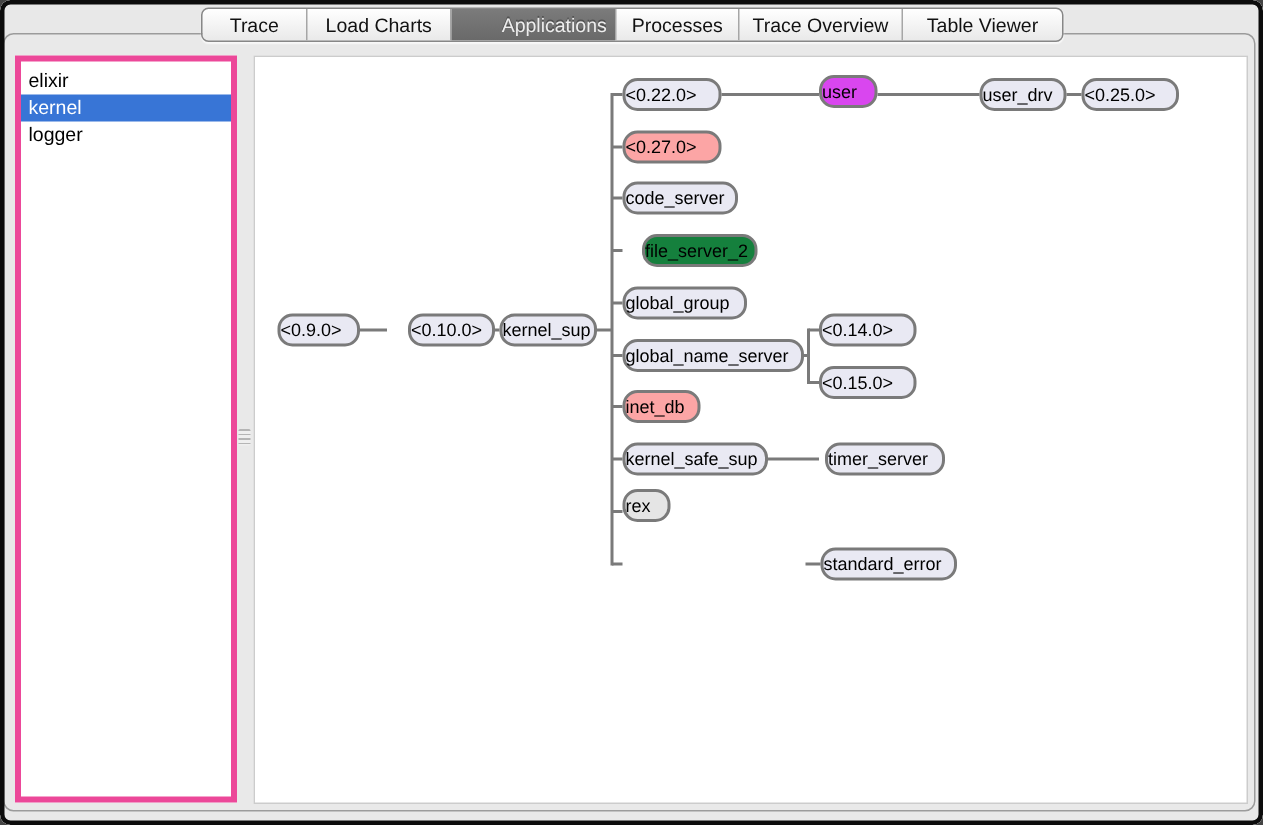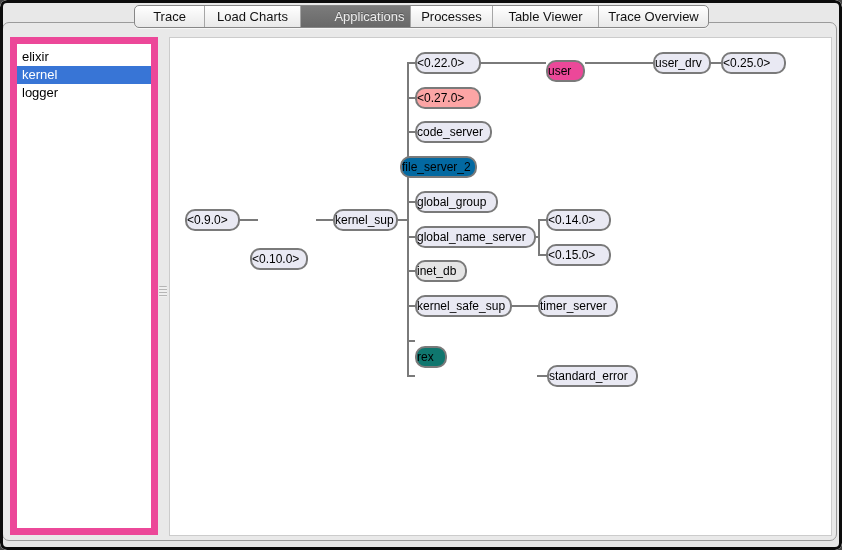--- a/index.html
+++ b/index.html
@@ -32,21 +32,21 @@
     border-right: 1px solid #a6a6a6;
   }
   .tab:last-child { border-right: none; }
   .tab.selected {
     background: linear-gradient(#7b7b7b, #696969);
     color: #ededed; text-shadow: 0 -1px 0 rgba(0,0,0,0.3); padding-left: 28px;
   }
   
   .sidebar {
     position: absolute; left: 10px; top: 37px; width: 148px; height: 498px;
-    background: #ffffff; border: 7px solid #ec4899; padding-top: 4px;
+    background: #ffffff; border: 4px solid #ec4899; padding-top: 4px;
     z-index: 2;
   }
   .side-item {
     height: 18px; line-height: 18px; font-size: 13px;
     padding-left: 5px; color: #000; cursor: default;
     white-space: nowrap; overflow: hidden;
   }
   .side-item.selected { color: #fff; }
   .grip {
     position: absolute; left: 159px; top: 286px; width: 8px; height: 11px;
@@ -72,22 +72,22 @@
 </head>
 <body>
 
 <div class="stage">
   <div class="panel-outline"></div>
   <div class="tabbar">
       <div class="tab" style="width: 70px;">Trace</div>
       <div class="tab" style="width: 96px;">Load Charts</div>
       <div class="tab selected" style="width: 110px;">Applications</div>
       <div class="tab" style="width: 82px;">Processes</div>
+      <div class="tab" style="width: 109px;">Trace Overview</div>
       <div class="tab" style="width: 106px;">Table Viewer</div>
-      <div class="tab" style="width: 109px;">Trace Overview</div>
     </div>
   <div class="sidebar">
       <div class="side-item">elixir</div>
       <div class="side-item selected" style="background: rgb(56, 117, 214);">kernel</div>
       <div class="side-item">logger</div>
     </div>
   <div class="grip"></div>
   <div class="main">
     <div class="tree">
         <div class="edge" style="left: 70px; top: 181px; width: 18px; height: 2px; background: rgb(122, 122, 122);"></div>
@@ -107,34 +107,34 @@
         <div class="edge" style="left: 311px; top: 24px; width: 65px; height: 2px; background: rgb(122, 122, 122);"></div>
         <div class="edge" style="left: 415px; top: 24px; width: 68px; height: 2px; background: rgb(122, 122, 122);"></div>
         <div class="edge" style="left: 541px; top: 24px; width: 10px; height: 2px; background: rgb(122, 122, 122);"></div>
         <div class="edge" style="left: 366px; top: 198px; width: 3px; height: 2px; background: rgb(122, 122, 122);"></div>
         <div class="edge" style="left: 368px; top: 181px; width: 2px; height: 37px; background: rgb(122, 122, 122);"></div>
         <div class="edge" style="left: 369px; top: 181px; width: 7px; height: 2px; background: rgb(122, 122, 122);"></div>
         <div class="edge" style="left: 369px; top: 216px; width: 7px; height: 2px; background: rgb(122, 122, 122);"></div>
         <div class="edge" style="left: 342px; top: 267px; width: 34px; height: 2px; background: rgb(122, 122, 122);"></div>
         <div class="edge" style="left: 367px; top: 337px; width: 10px; height: 2px; background: rgb(122, 122, 122);"></div>
         <div class="tnode" style="left: 15px; top: 171px; width: 55px; background: rgb(233, 233, 243); border-color: rgb(122, 122, 122);">&lt;0.9.0&gt;</div>
-        <div class="tnode" style="left: 80px; top: 171px; width: 58px; background: rgb(233, 233, 243); border-color: rgb(122, 122, 122); margin-top: 39px;">&lt;0.10.0&gt;</div>
+        <div class="tnode" style="left: 102px; top: 171px; width: 58px; background: rgb(233, 233, 243); border-color: rgb(122, 122, 122);">&lt;0.10.0&gt;</div>
         <div class="tnode" style="left: 163px; top: 171px; width: 65px; background: rgb(233, 233, 243); border-color: rgb(122, 122, 122);">kernel_sup</div>
         <div class="tnode" style="left: 245px; top: 14px; width: 66px; background: rgb(233, 233, 243); border-color: rgb(122, 122, 122);">&lt;0.22.0&gt;</div>
         <div class="tnode" style="left: 245px; top: 49px; width: 66px; background: #fca5a5; border-color: rgb(122, 122, 122);">&lt;0.27.0&gt;</div>
         <div class="tnode" style="left: 245px; top: 83px; width: 77px; background: rgb(233, 233, 243); border-color: rgb(122, 122, 122);">code_server</div>
-        <div class="tnode" style="left: 230px; top: 118px; width: 77px; background: #0369a1; border-color: rgb(122, 122, 122);">file_server_2</div>
+        <div class="tnode" style="left: 258px; top: 118px; width: 77px; background: #15803d; border-color: rgb(122, 122, 122);">file_server_2</div>
         <div class="tnode" style="left: 245px; top: 153px; width: 83px; background: rgb(233, 233, 243); border-color: rgb(122, 122, 122);">global_group</div>
         <div class="tnode" style="left: 245px; top: 188px; width: 121px; background: rgb(233, 233, 243); border-color: rgb(122, 122, 122);">global_name_server</div>
-        <div class="tnode" style="left: 245px; top: 222px; width: 52px; background: #e5e5e5; border-color: rgb(122, 122, 122);">inet_db</div>
+        <div class="tnode" style="left: 245px; top: 222px; width: 52px; background: #fca5a5; border-color: rgb(122, 122, 122);">inet_db</div>
         <div class="tnode" style="left: 245px; top: 257px; width: 97px; background: rgb(233, 233, 243); border-color: rgb(122, 122, 122);">kernel_safe_sup</div>
-        <div class="tnode" style="left: 245px; top: 308px; width: 32px; background: #0f766e; border-color: rgb(122, 122, 122);">rex</div>
-        <div class="tnode" style="left: 376px; top: 22px; width: 39px; background: #ec4899; border-color: rgb(122, 122, 122);">user</div>
+        <div class="tnode" style="left: 245px; top: 288px; width: 32px; background: #e5e5e5; border-color: rgb(122, 122, 122);">rex</div>
+        <div class="tnode" style="left: 376px; top: 12px; width: 39px; background: #d946ef; border-color: rgb(122, 122, 122);">user</div>
         <div class="tnode" style="left: 483px; top: 14px; width: 58px; background: rgb(233, 233, 243); border-color: rgb(122, 122, 122);">user_drv</div>
         <div class="tnode" style="left: 551px; top: 14px; width: 65px; background: rgb(233, 233, 243); border-color: rgb(122, 122, 122);">&lt;0.25.0&gt;</div>
         <div class="tnode" style="left: 376px; top: 171px; width: 65px; background: rgb(233, 233, 243); border-color: rgb(122, 122, 122);">&lt;0.14.0&gt;</div>
         <div class="tnode" style="left: 376px; top: 206px; width: 65px; background: rgb(233, 233, 243); border-color: rgb(122, 122, 122);">&lt;0.15.0&gt;</div>
-        <div class="tnode" style="left: 368px; top: 257px; width: 80px; background: rgb(233, 233, 243); border-color: rgb(122, 122, 122);">timer_server</div>
+        <div class="tnode" style="left: 380px; top: 257px; width: 80px; background: rgb(233, 233, 243); border-color: rgb(122, 122, 122);">timer_server</div>
         <div class="tnode" style="left: 377px; top: 327px; width: 91px; background: rgb(233, 233, 243); border-color: rgb(122, 122, 122);">standard_error</div>
       </div>
   </div>
   <div class="frame"></div>
 </div>
 
 </body></html>

